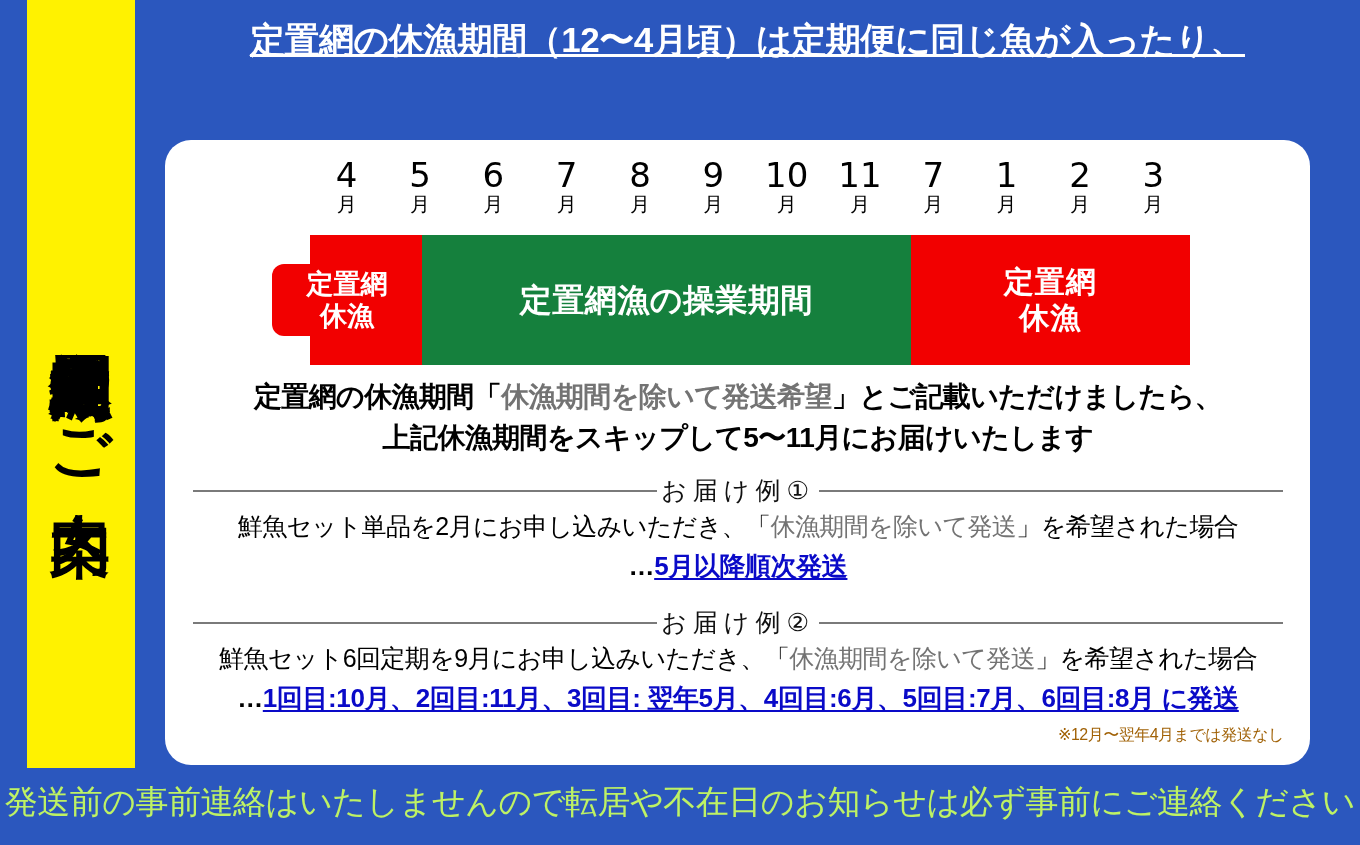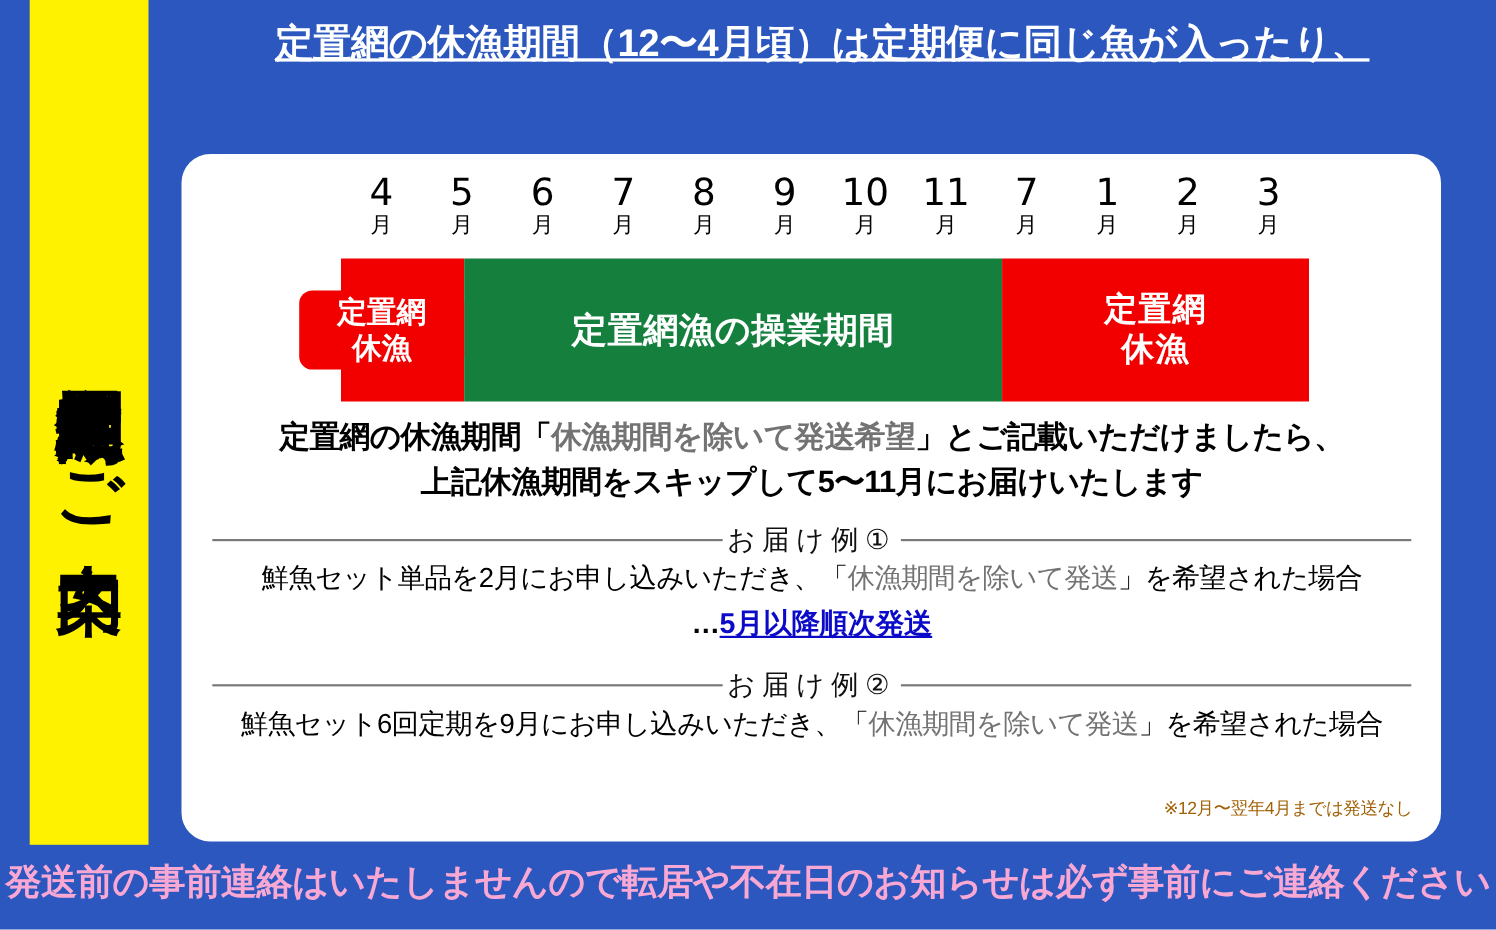--- a/index.html
+++ b/index.html
@@ -123,21 +123,21 @@
 
   .note{
     position:absolute; right:26px; top:585px;
     font-size:16px; color:#a16207; white-space:nowrap;
     letter-spacing:-0.5px;
   }
 
   
   .footer{
     position:absolute; left:0; top:780px; width:1360px;
-    text-align:center; color:#f9a8d4; font-weight:bold;
+    text-align:center; color:#bef264; font-weight:normal;
     font-size:33px; letter-spacing:-0.5px; white-space:nowrap;
   }
 </style>
 </head>
 <body>
 
 <div class="side-banner">
   <div class="side-banner-text">定置網休漁期間のご案内</div>
 </div>
 
@@ -231,18 +231,19 @@
     <div class="ex-line2"><span class="lead">…</span><u>5月以降順次発送</u></div>
   </div>
 
   <div class="divider" style="top:466px;">
     <div class="rule"></div>
     <div class="dlabel">お届け例②</div>
     <div class="rule"></div>
   </div>
   <div class="example" style="top:500px;">
     <div class="ex-line1"><span>鮮魚セット6回定期を9月にお申し込みいただき、「</span><span class="red">休漁期間を除いて発送</span><span>」を希望された場合</span></div>
+    <div class="ex-line2"><span class="lead">…</span><u>1回目:10月、2回目:11月、3回目: 翌年5月、4回目:6月、5回目:7月、6回目:8月 に発送</u></div>
   </div>
 
   <div class="note">※12月〜翌年4月までは発送なし</div>
 </div>
 
 <div class="footer">発送前の事前連絡はいたしませんので転居や不在日のお知らせは必ず事前にご連絡ください</div>
 
 </body></html>

